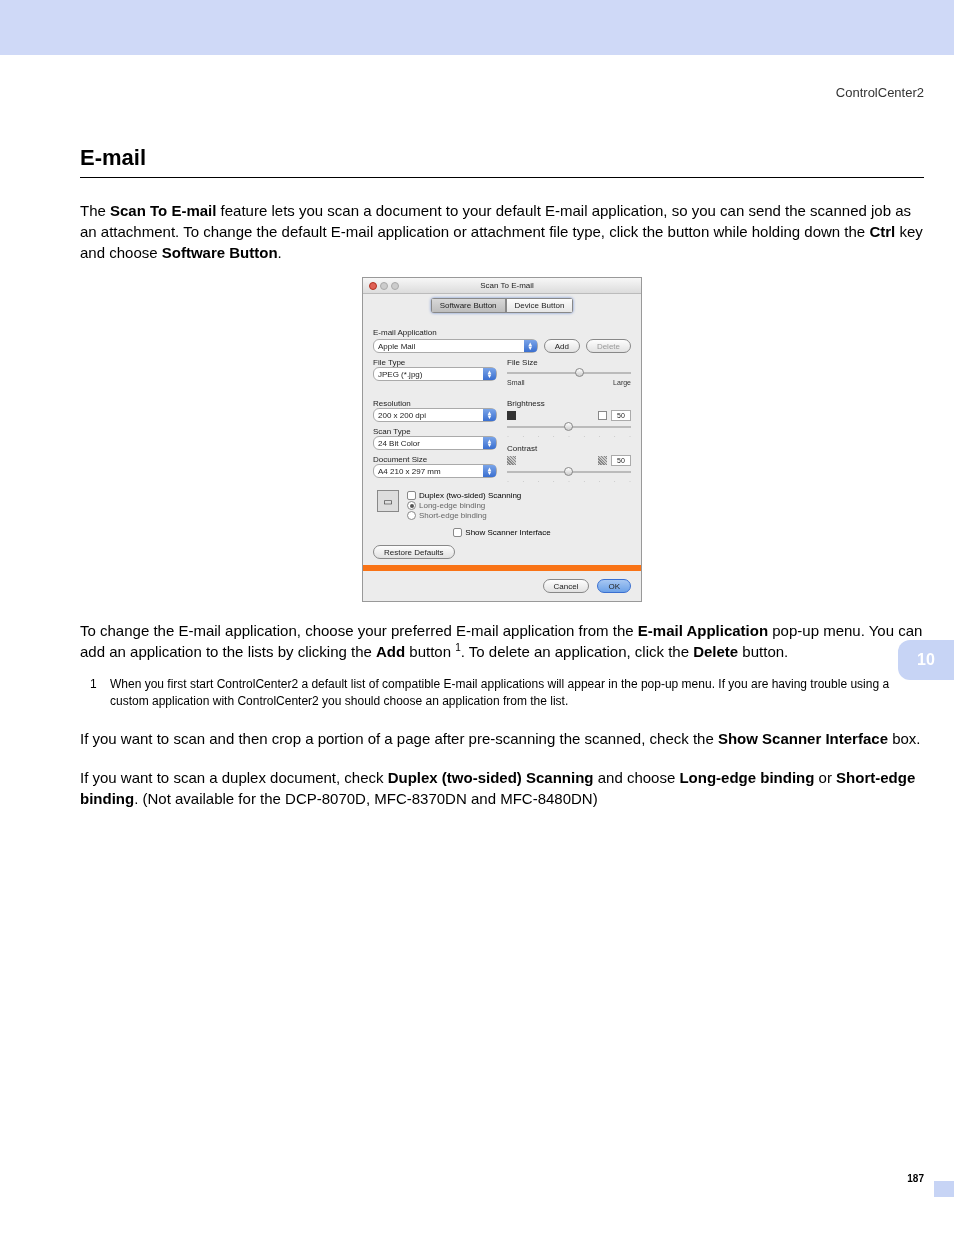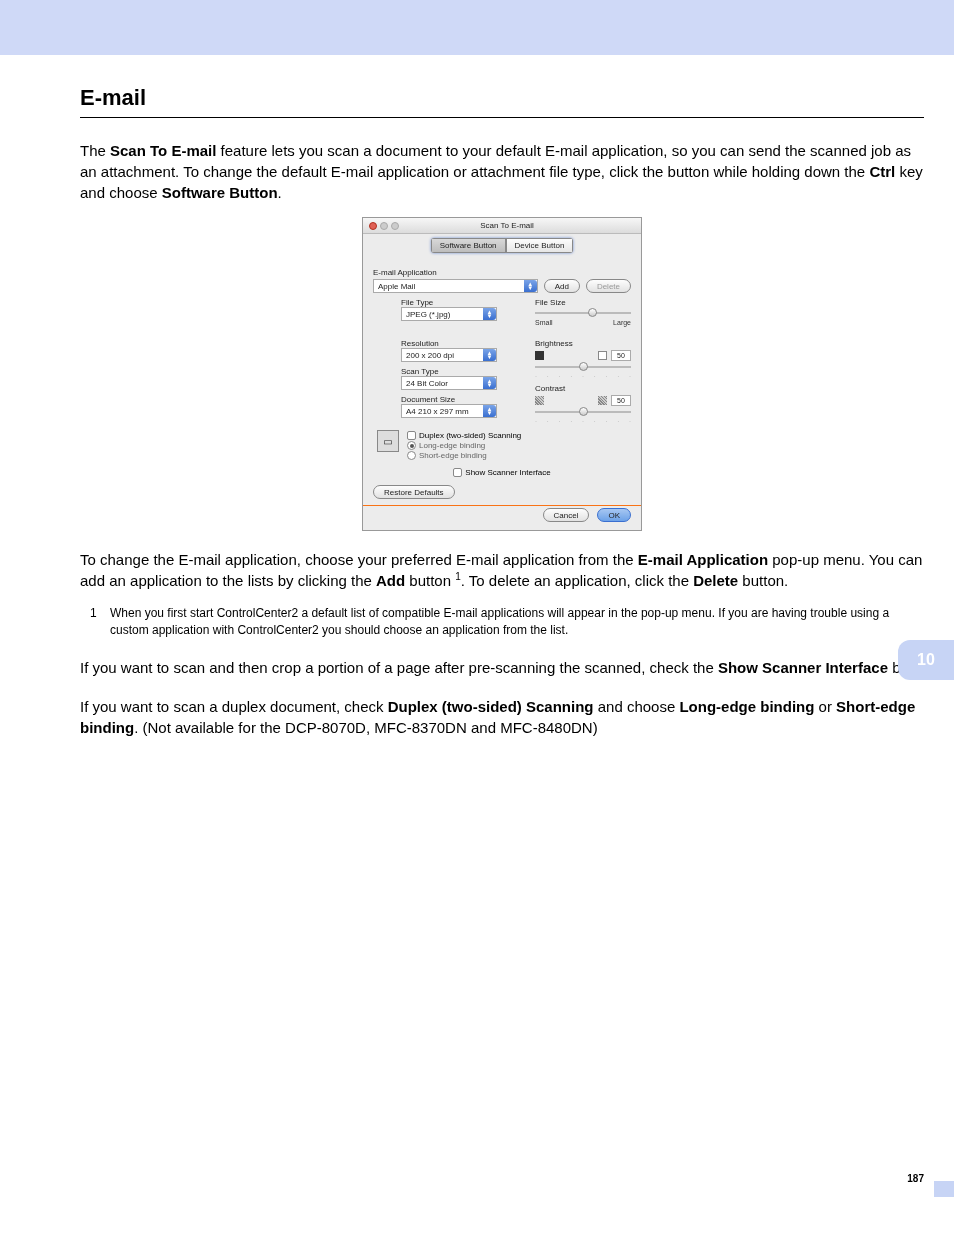--- a/index.html
+++ b/index.html
@@ -80,39 +80,39 @@
     padding: 2px 8px; font-size: 8px; background: linear-gradient(#fcfcfc,#e6e6e6);
     border: 1px solid #888;
   }
   .seg-btn.active { background: linear-gradient(#d8d8d8,#bdbdbd); }
 
   .dlg-body { padding: 6px 10px; }
   .lbl { font-size: 8px; margin-top: 5px; }
   .row { display: flex; align-items: center; gap: 6px; margin-top: 2px; }
   .select {
     flex: 1; height: 14px; background: #fff; border: 1px solid #aaa;
-    border-radius: 0; display: flex; align-items: center; padding: 0 4px;
+    border-radius: 6px; display: flex; align-items: center; padding: 0 4px;
     position: relative; font-size: 8px;
   }
   .select .arrow {
     position: absolute; right: 0; top: 0; bottom: 0; width: 13px;
     background: linear-gradient(#7aa4e8,#3a6fd0); border-radius: 0 3px 3px 0;
     display: flex; flex-direction: column; justify-content: center; align-items: center;
     color: #fff; font-size: 6px; line-height: 4px;
   }
   .btn {
     height: 14px; padding: 0 10px; border: 1px solid #888; border-radius: 7px;
     background: linear-gradient(#fdfdfd,#e2e2e2); font-size: 8px; display: inline-flex;
     align-items: center; justify-content: center; color: #222;
   }
   .btn.disabled { color: #999; }
   .btn.blue { background: linear-gradient(#a7c7f2,#6da2e8); border-color: #3a6fd0; }
 
   .two-col { display: flex; gap: 10px; }
-  .col { flex: 1; margin-left: 28px; }
+  .col { flex: 1; }
   .select.narrow { width: 100%; }
 
   .slider-row { display: flex; align-items: center; margin-top: 2px; gap:4px; }
   .slider-track {
     flex:1; height:2px; background:#bbb; position:relative; margin:5px 0;
   }
   .slider-thumb {
     position:absolute; top:-4px; width:9px; height:9px; border-radius:50%;
     background:linear-gradient(#fff,#ccc); border:1px solid #888;
   }
@@ -125,21 +125,21 @@
   .endbox.hatch { background: repeating-linear-gradient(45deg,#888,#888 1px,#ccc 1px,#ccc 2px); }
 
   .duplex-area { display:flex; gap:8px; padding:6px 4px; align-items:flex-start; }
   .duplex-icon { width:22px; height:22px; border:1px solid #888; background:#ddd; display:flex; align-items:center; justify-content:center; font-size:10px; }
   .chk-line { display:flex; align-items:center; gap:3px; font-size:8px; margin:1px 0; color:#666; }
   .chk-line.main { color:#000; }
   .chk { width:9px; height:9px; border:1px solid #888; background:#fff; border-radius:2px; }
   .radio { width:9px; height:9px; border:1px solid #888; border-radius:50%; background:#fff; display:flex; align-items:center; justify-content:center; }
   .radio.checked::after { content:''; width:4px; height:4px; border-radius:50%; background:#555; }
 
-  .dlg-footer { display:flex; justify-content:flex-end; gap:8px; padding:2px 10px 8px; border-top:1px solid #f97316; }
+  .dlg-footer { display:flex; justify-content:flex-end; gap:8px; padding:8px 10px 8px; border-top:6px solid #f97316; }
 
   
   .side-tab {
     position: absolute; right: 0; top: 640px; width: 56px; height: 40px;
     background: #c7d4f5; border-radius: 12px 0 0 12px;
     display: flex; align-items: center; justify-content: center;
     color: #fff; font-weight: bold; font-size: 16px;
   }
   .page-num-bar {
     position: absolute; bottom: 51px; right: 30px; font-size: 10px; font-weight: bold;
@@ -147,20 +147,21 @@
   .page-num-stripe {
     position: absolute; bottom: 38px; right: 0; width: 20px; height: 16px; background: #c7d4f5;
   }
 </style>
 </head>
 <body>
 
 <div class="top-band"></div>
 
 <div class="content">
+  <div class="header-right">ControlCenter2</div>
 
   <h2 class="section-title">E-mail</h2>
 
   <p class="body-text">
     <span>The </span><b>Scan To E-mail</b><span> feature lets you scan a document to your default E-mail application, so you can send the scanned job as an attachment. To change the default E-mail application or attachment file type, click the button while holding down the </span><b>Ctrl</b><span> key and choose </span><b>Software Button</b><span>.</span>
   </p>
 
   <div class="dialog">
     <div class="dlg-titlebar">
       <div class="tl-dots">

